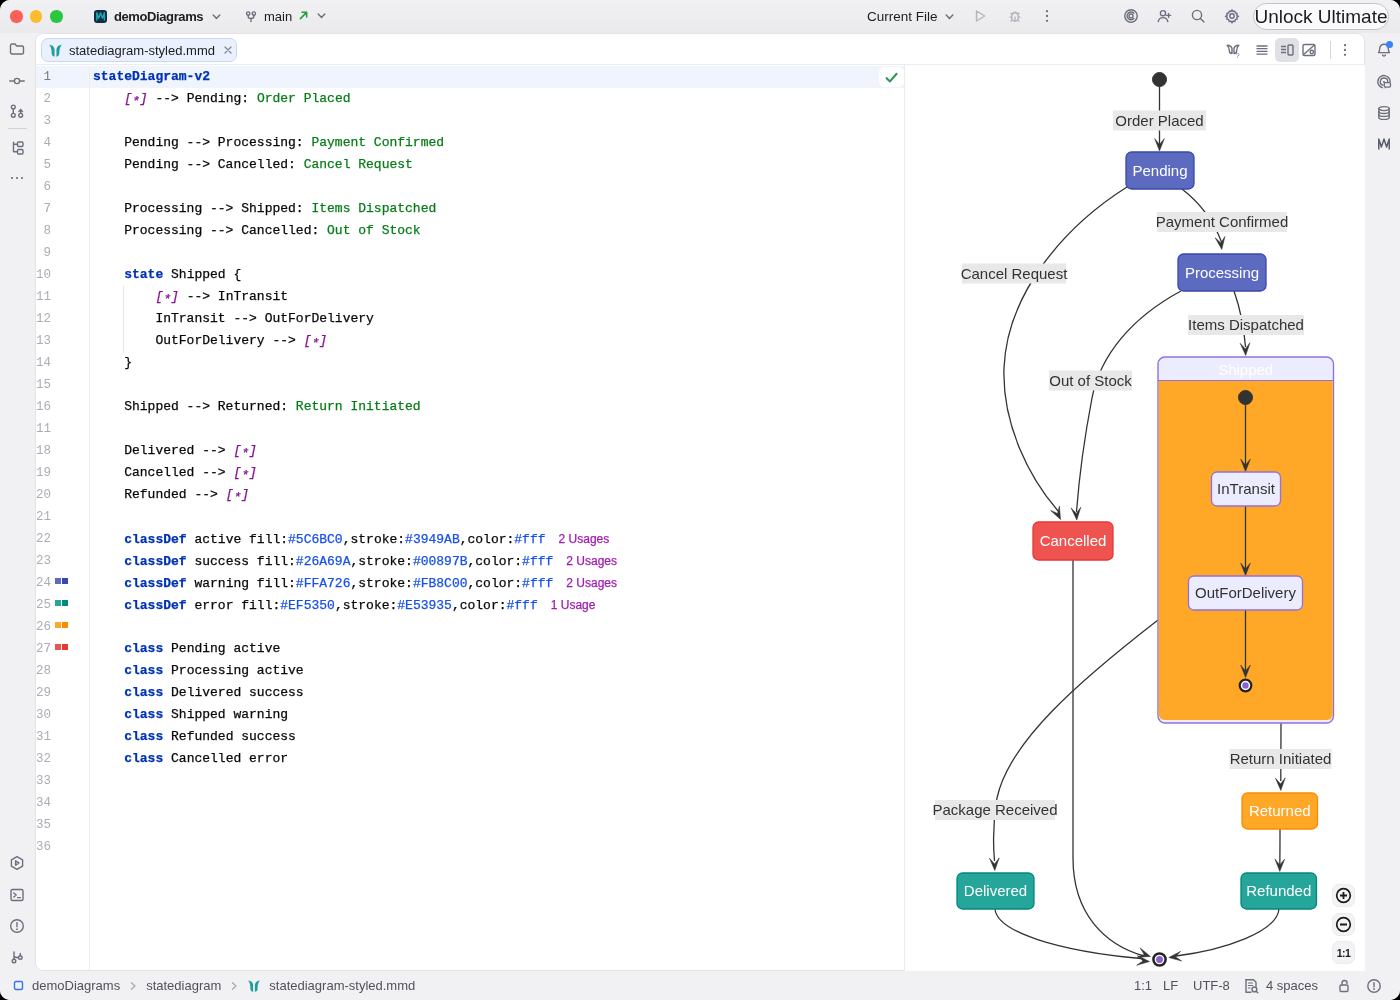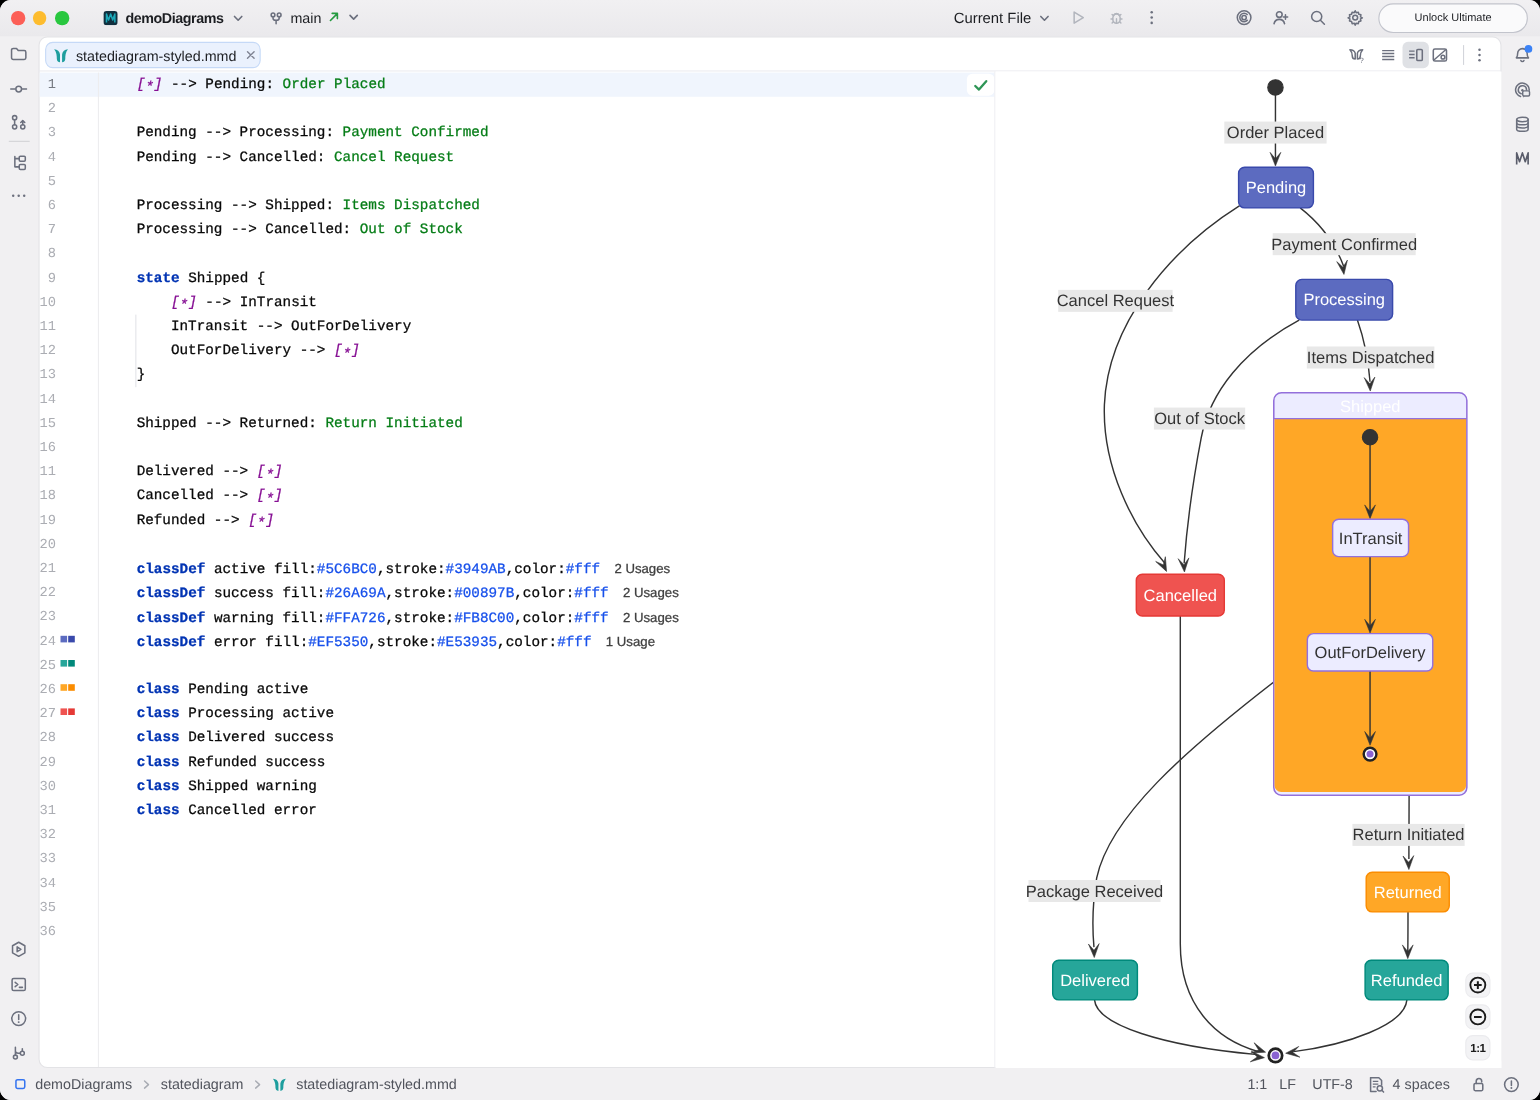--- a/index.html
+++ b/index.html
@@ -5,21 +5,21 @@
 #win { position:absolute; inset:0; border-radius:10px; overflow:hidden; background:#F1F0F2; }
 #titlebar { position:absolute; left:0; top:0; right:0; height:33px;
   background:linear-gradient(180deg,#F1F0F2 0%,#EAE9EC 100%); }
 .tl { position:absolute; top:10px; width:12.5px; height:12.5px; border-radius:50%; }
 #proj { position:absolute; left:94px; top:9px; display:flex; align-items:center; gap:7px; }
 #proj b { font-size:13px; font-weight:bold; color:#1b1d21; letter-spacing:-0.4px; }
 #branch { position:absolute; left:243px; top:9px; display:flex; align-items:flex-start; gap:5px; color:#1b1d21; font-size:13px; }
 #runw { position:absolute; left:867px; top:9px; display:flex; align-items:center; gap:5px; color:#1b1d21; font-size:13.5px; }
 .tbico { position:absolute; top:8px; }
 #unlock { position:absolute; left:1253px; top:3px; width:136px; height:27px; border:1px solid #C2C4CC;
-  border-radius:14px; background:#FAFAFB; font-size:10px; color:#1b1d21; text-align:center; line-height:25px; }
+  border-radius:14px; background:#FAFAFB; font-size:19px; color:#1b1d21; text-align:center; line-height:25px; }
 #lstripe { position:absolute; left:0; top:33px; width:35px; bottom:29px; }
 #rstripe { position:absolute; right:0; top:33px; width:35px; bottom:29px; }
 .sico { position:absolute; left:9px; }
 .rico { position:absolute; left:1376px; }
 #panel { position:absolute; left:35px; top:33px; width:1330px; height:938px; background:#fff;
   border-radius:8px; border:1px solid #E3E3E6; }
 #tabrow { position:absolute; left:35px; top:33px; width:1330px; height:32px; border-bottom:1px solid #EBECF0; }
 #tab { position:absolute; left:41px; top:38px; width:196px; height:24px; background:#EAF1FD; border:1px solid #C5D9F7;
   border-radius:7px; display:flex; align-items:center; padding-left:6px; gap:6px; }
 #tab span { font-size:13px; color:#1b1d21; white-space:nowrap; }
@@ -30,21 +30,21 @@
 .ln { height:22px; line-height:22px; font-family:"Liberation Mono", monospace; font-size:12.5px; color:#ABADB3; }
 .ln.cur { color:#767A82; }
 #code { position:absolute; left:93px; top:66px; }
 .cl { height:22px; line-height:22px; font-family:"Liberation Mono", monospace; font-size:13px; white-space:pre; color:#080808; -webkit-text-stroke:0.25px currentColor; }
 .kw { color:#0033B3; font-weight:bold; }
 .tx { color:#080808; }
 .gr { color:#067D17; }
 .st { color:#871094; font-style:italic; }
 .ast { position:relative; top:2.5px; }
 .num { color:#1750EB; }
-.inlay { font-family:"Liberation Sans", sans-serif; font-size:12px; color:#404040; margin-left:13px; }
+.inlay { font-family:"Liberation Sans", sans-serif; font-size:12px; color:#a21caf; margin-left:13px; }
 .csq { position:absolute; width:6px; height:6px; }
 #checkw { position:absolute; left:879px; top:67px; width:25px; height:20px; background:#fff; border-radius:5px;
   display:flex; align-items:center; justify-content:center; }
 #indent1 { position:absolute; left:123px; top:286px; width:1px; height:66px; background:#E3E4E8; }
 #preview { position:absolute; left:905px; top:65px; width:460px; height:906px; background:#fff; }
 #ptools { position:absolute; top:38px; left:0; }
 .pt { position:absolute; top:0; width:24px; height:24px; display:flex; align-items:center; justify-content:center; border-radius:5px; }
 .pt.sel { background:#DFE1E5; }
 .ptsep { position:absolute; top:3px; width:1px; height:18px; background:#D3D5DB; }
 .zbtn { position:absolute; left:1332px; width:23px; height:23px; background:#F3F3F5; border:1px solid #EBEBEE; border-radius:7px;
@@ -205,20 +205,21 @@
 <div class="ln">30</div>
 <div class="ln">31</div>
 <div class="ln">32</div>
 <div class="ln">33</div>
 <div class="ln">34</div>
 <div class="ln">35</div>
 <div class="ln">36</div>
     </div>
   <div id="gutsep"></div>
   <div id="code">
+      <div class="cl"><span class="kw">stateDiagram-v2</span></div>
 <div class="cl"><span class="tx">    </span><span class="st">[<span class="ast">*</span>]</span><span class="tx"> --&gt; Pending: </span><span class="gr">Order Placed</span></div>
 <div class="cl"></div>
 <div class="cl"><span class="tx">    Pending --&gt; Processing: </span><span class="gr">Payment Confirmed</span></div>
 <div class="cl"><span class="tx">    Pending --&gt; Cancelled: </span><span class="gr">Cancel Request</span></div>
 <div class="cl"></div>
 <div class="cl"><span class="tx">    Processing --&gt; Shipped: </span><span class="gr">Items Dispatched</span></div>
 <div class="cl"><span class="tx">    Processing --&gt; Cancelled: </span><span class="gr">Out of Stock</span></div>
 <div class="cl"></div>
 <div class="cl"><span class="tx">    </span><span class="kw">state</span><span class="tx"> Shipped {</span></div>
 <div class="cl"><span class="tx">        </span><span class="st">[<span class="ast">*</span>]</span><span class="tx"> --&gt; InTransit</span></div>
@@ -233,22 +234,22 @@
 <div class="cl"><span class="tx">    Refunded --&gt; </span><span class="st">[<span class="ast">*</span>]</span></div>
 <div class="cl"></div>
 <div class="cl"><span class="tx">    </span><span class="kw">classDef</span><span class="tx"> active fill:</span><span class="num">#5C6BC0</span><span class="tx">,stroke:</span><span class="num">#3949AB</span><span class="tx">,color:</span><span class="num">#fff</span><span class="inlay">2 Usages</span></div>
 <div class="cl"><span class="tx">    </span><span class="kw">classDef</span><span class="tx"> success fill:</span><span class="num">#26A69A</span><span class="tx">,stroke:</span><span class="num">#00897B</span><span class="tx">,color:</span><span class="num">#fff</span><span class="inlay">2 Usages</span></div>
 <div class="cl"><span class="tx">    </span><span class="kw">classDef</span><span class="tx"> warning fill:</span><span class="num">#FFA726</span><span class="tx">,stroke:</span><span class="num">#FB8C00</span><span class="tx">,color:</span><span class="num">#fff</span><span class="inlay">2 Usages</span></div>
 <div class="cl"><span class="tx">    </span><span class="kw">classDef</span><span class="tx"> error fill:</span><span class="num">#EF5350</span><span class="tx">,stroke:</span><span class="num">#E53935</span><span class="tx">,color:</span><span class="num">#fff</span><span class="inlay">1 Usage</span></div>
 <div class="cl"></div>
 <div class="cl"><span class="tx">    </span><span class="kw">class</span><span class="tx"> Pending active</span></div>
 <div class="cl"><span class="tx">    </span><span class="kw">class</span><span class="tx"> Processing active</span></div>
 <div class="cl"><span class="tx">    </span><span class="kw">class</span><span class="tx"> Delivered success</span></div>
+<div class="cl"><span class="tx">    </span><span class="kw">class</span><span class="tx"> Shipped warning</span></div>
 <div class="cl"><span class="tx">    </span><span class="kw">class</span><span class="tx"> Refunded success</span></div>
-<div class="cl"><span class="tx">    </span><span class="kw">class</span><span class="tx"> Shipped warning</span></div>
 <div class="cl"><span class="tx">    </span><span class="kw">class</span><span class="tx"> Cancelled error</span></div>
 <div class="cl"></div>
     </div>
   <div class="csq" style="left:55px;top:578px;background:#5C6BC0"></div>
 <div class="csq" style="left:62px;top:578px;background:#3949AB"></div>
 <div class="csq" style="left:55px;top:600px;background:#26A69A"></div>
 <div class="csq" style="left:62px;top:600px;background:#00897B"></div>
 <div class="csq" style="left:55px;top:622px;background:#FFA726"></div>
 <div class="csq" style="left:62px;top:622px;background:#FB8C00"></div>
 <div class="csq" style="left:55px;top:644px;background:#EF5350"></div>

